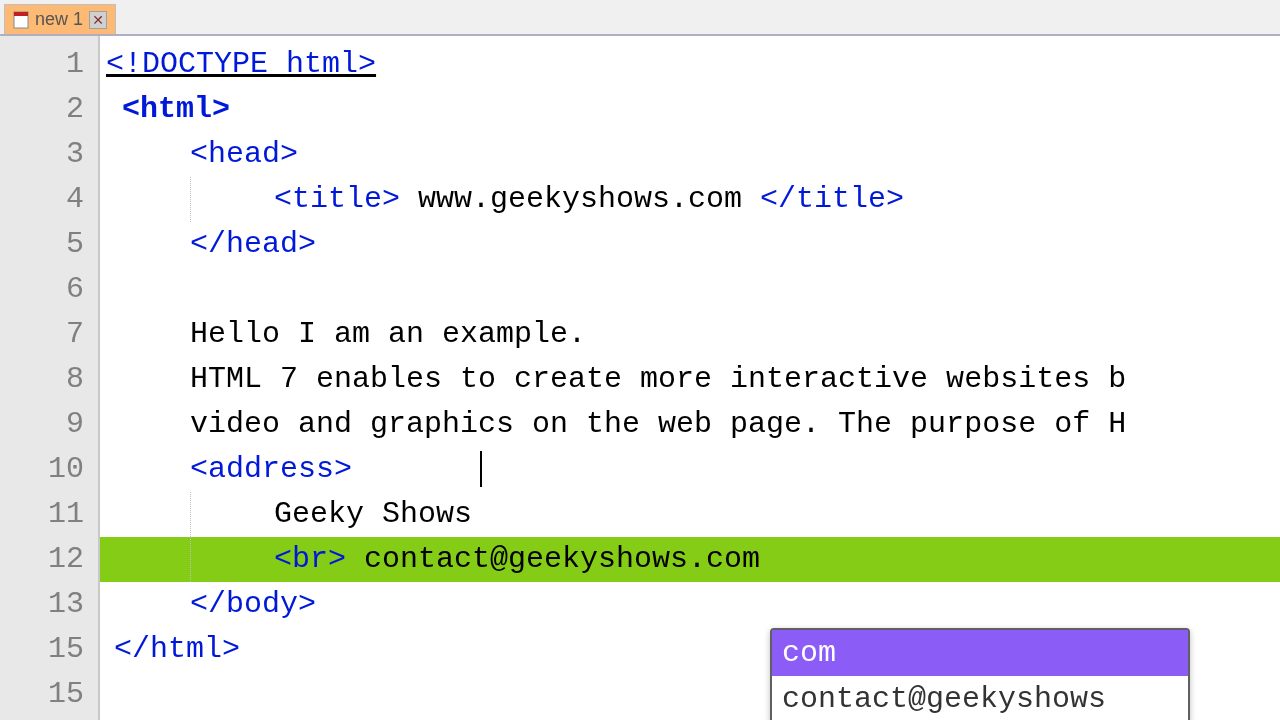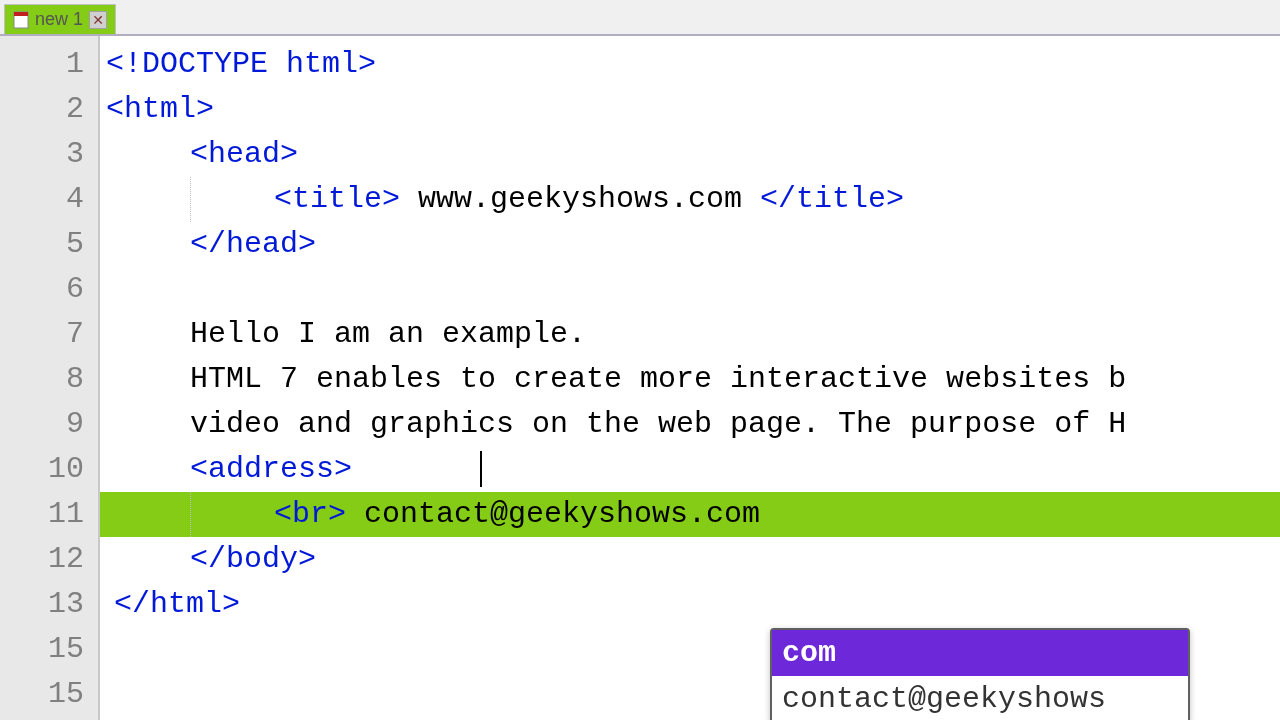--- a/index.html
+++ b/index.html
@@ -14,21 +14,21 @@
   height: 36px;
   background: #f0f0f0;
   border-bottom: 2px solid #b0aec0;
   padding: 4px 4px 0 4px;
   display: flex;
   align-items: flex-end;
 }
 .tab {
   display: flex;
   align-items: center;
-  background: #84cc16;
+  background: #fdba74;
   border: 1px solid #c0c0c0;
   border-bottom: none;
   padding: 4px 8px;
   gap: 6px;
   font-family: Arial, sans-serif;
   font-size: 18px;
   color: #555;
   cursor: pointer;
 }
 .tab .file-icon {
@@ -116,23 +116,22 @@
   font-size: 30px;
 }
 .ac-item {
   padding: 6px 10px;
   white-space: nowrap;
   overflow: hidden;
   color: #333;
   cursor: pointer;
 }
 .ac-item.selected {
-  background: #6d28d9;
+  background: #8b5cf6;
   color: #fff;
-  font-weight: bold;
 }
 </style>
 </head>
 <body>
 
 <div class="tab-bar">
   <div class="tab">
     <span class="file-icon">
       <svg viewBox="0 0 16 18" width="16" height="18">
         <rect x="1" y="1" width="14" height="16" fill="#fff" stroke="#888" stroke-width="1"></rect>
@@ -156,30 +155,31 @@
       <div class="ln">8</div>
       <div class="ln">9</div>
       <div class="ln">10</div>
       <div class="ln">11</div>
       <div class="ln">12</div>
       <div class="ln">13</div>
       <div class="ln">15</div>
       <div class="ln">15</div>
     </div>
   <div class="code" id="code">
-      <div class="code-line" style=""><span class="tag">&lt;!DOCTYPE</span><span> </span><span class="tag">html&gt;</span></div>
-      <div class="code-line" style="padding-left: 6px;"><span class="tag">&lt;html&gt;</span></div>
+      <div class="code-line" style=" text-decoration: underline;"><span class="tag">&lt;!DOCTYPE</span><span> </span><span class="tag">html&gt;</span></div>
+      <div class="code-line" style="padding-left: 22px; font-weight: bold;"><span class="tag">&lt;html&gt;</span></div>
       <div class="code-line" style="padding-left: 90px;"><span class="tag">&lt;head&gt;</span></div>
       <div class="code-line" style="padding-left: 174px;"><span class="indent-guide" style="left: 90px;"></span><span class="tag">&lt;title&gt;</span><span> www.geekyshows.com </span><span class="tag">&lt;/title&gt;</span></div>
       <div class="code-line" style="padding-left: 90px;"><span class="tag">&lt;/head&gt;</span></div>
       <div class="code-line" style="padding-left: 90px;"></div>
       <div class="code-line" style="padding-left: 90px;"><span>Hello I am an example.</span></div>
       <div class="code-line" style="padding-left: 90px;"><span>HTML 7 enables to create more interactive websites b</span></div>
       <div class="code-line" style="padding-left: 90px;"><span>video and graphics on the web page. The purpose of H</span></div>
       <div class="code-line" style="padding-left: 90px;"><span class="tag">&lt;address&gt;</span><span>&nbsp;&nbsp;&nbsp;&nbsp;&nbsp;&nbsp;&nbsp;</span><span class="cursor-caret"></span></div>
+      <div class="code-line" style="padding-left: 174px;"><span class="indent-guide" style="left: 90px;"></span><span>Geeky Shows</span></div>
       <div class="code-line highlight" style="padding-left: 174px;"><span class="indent-guide" style="left: 90px;"></span><span class="tag">&lt;br&gt;</span><span> contact@geekyshows.com</span></div>
       <div class="code-line" style="padding-left: 90px;"><span class="tag">&lt;/body&gt;</span></div>
       <div class="code-line" style="padding-left: 14px;"><span class="tag">&lt;/html&gt;</span></div>
     </div>
 </div>
 
 <div class="autocomplete" id="ac">
     <div class="ac-item selected">com</div>
     <div class="ac-item">contact@geekyshows</div>
   </div>

